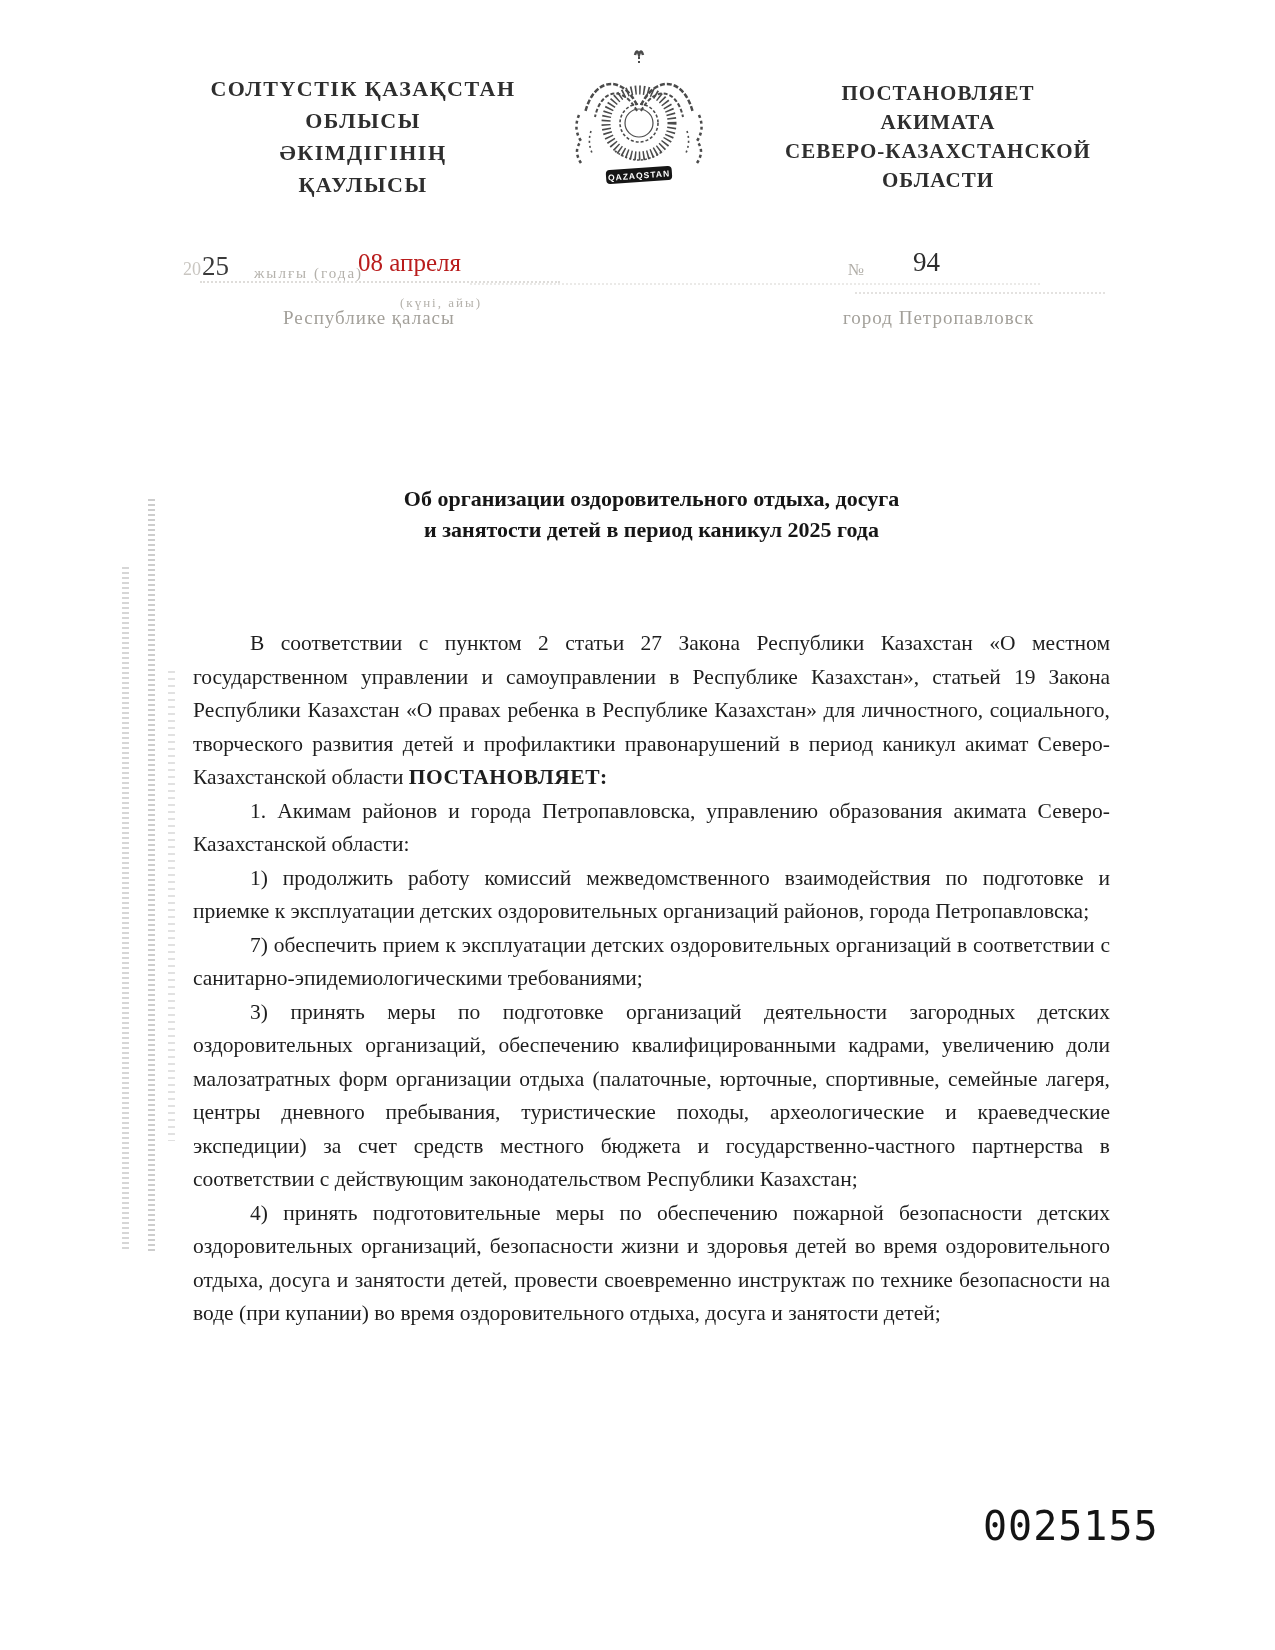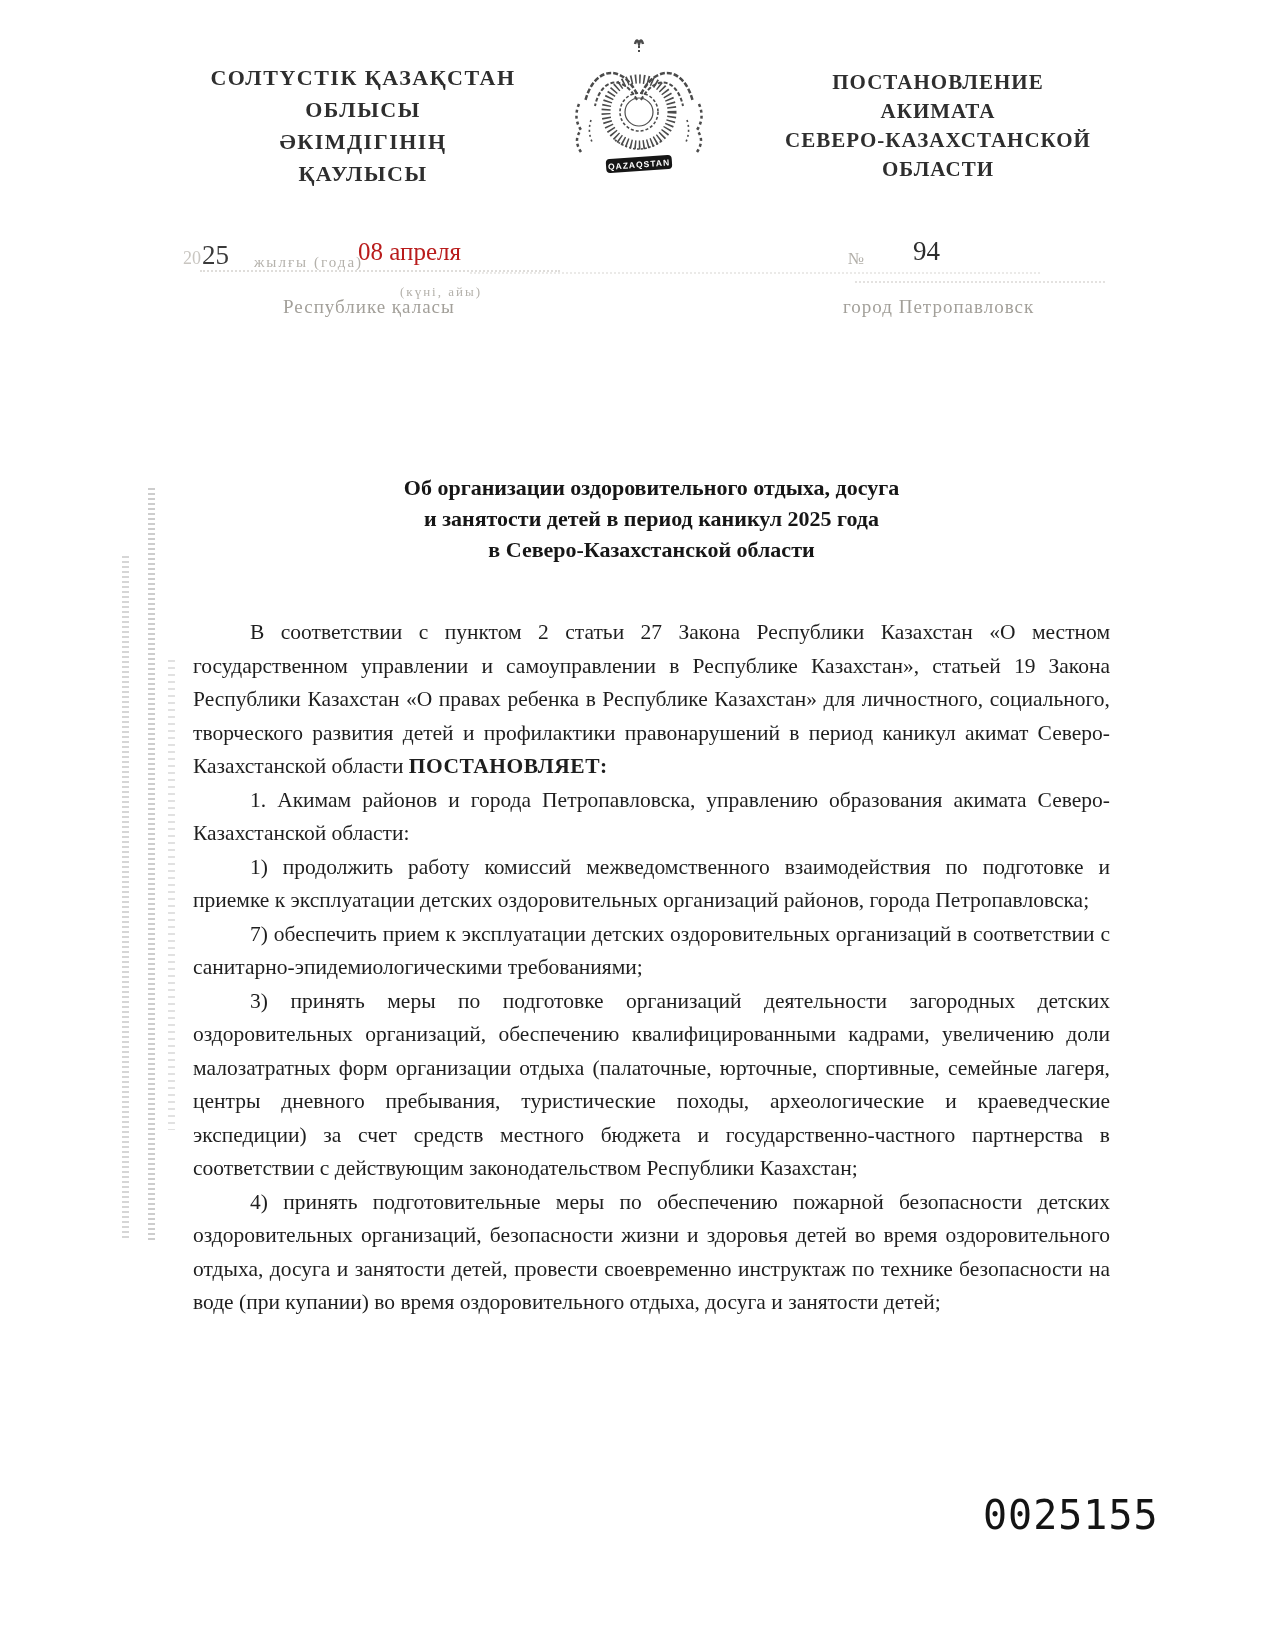--- a/index.html
+++ b/index.html
@@ -1,19 +1,19 @@
 <!DOCTYPE html>
 <html lang="ru"><head>
 <meta charset="utf-8">
 <style>
   html,body{margin:0;padding:0;background:#ffffff;}
   .page{
     position:relative;
     width:1275px;height:1530px;
-    margin:0 auto;
+    margin:11px auto;
     background:#ffffff;
     font-family:"Liberation Serif", serif;
     color:#1c1c1c;
     overflow:hidden;
   }
   
   .hdr-left{
     position:absolute;left:196px;top:62px;width:334px;
     text-align:center;font-weight:700;font-size:22px;line-height:32px;
     letter-spacing:1.5px;color:#2e2e2e;
@@ -113,21 +113,21 @@
       </g>
 
       <g transform="rotate(-4 76 136)">
         <rect x="43" y="129" width="66" height="14" rx="4" fill="#161616"></rect>
         <text x="76" y="139.5" text-anchor="middle" font-family="Liberation Sans, sans-serif" font-size="8.5" font-weight="bold" fill="#ffffff" letter-spacing="1">QAZAQSTAN</text>
       </g>
     </svg>
   </div>
 
   <div class="hdr-right">
-      <div>ПОСТАНОВЛЕНИЕ</div>
+      <div>ПОСТАНОВЛЯЕТ</div>
       <div>АКИМАТА</div>
       <div>СЕВЕРО-КАЗАХСТАНСКОЙ</div>
       <div>ОБЛАСТИ</div>
     </div>
 
   <div class="year"><span class="pre">20</span><span>25</span></div>
   <div class="year-label">жылғы (года)</div>
   <div class="date-val">08 апреля</div>
   <div class="rule-faint rule-a"></div>
   <div class="rule-faint rule-b"></div>
@@ -138,21 +138,20 @@
   <div class="rule-faint rule-c"></div>
   <div class="place-rus">город Петропавловск</div>
 
   <div class="stamp-col stamp-a"></div>
   <div class="stamp-col stamp-b"></div>
   <div class="stamp-col stamp-c"></div>
 
   <div class="doc-title">
       <div>Об организации оздоровительного отдыха, досуга</div>
       <div>и занятости детей в период каникул 2025 года</div>
-      <div>в Северо-Казахстанской области</div>
     </div>
 
   <div class="body-text">
       <p><span>В соответствии с пунктом 2 статьи 27 Закона Республики Казахстан «О местном государственном управлении и самоуправлении в Республике Казахстан», статьей 19 Закона Республики Казахстан «О правах ребенка в Республике Казахстан» для личностного, социального, творческого развития детей и профилактики правонарушений в период каникул акимат Северо-Казахстанской области </span><b>ПОСТАНОВЛЯЕТ:</b></p>
       <p><span>1. Акимам районов и города Петропавловска, управлению образования акимата Северо-Казахстанской области:</span></p>
       <p><span>1) продолжить работу комиссий межведомственного взаимодействия по подготовке и приемке к эксплуатации детских оздоровительных организаций районов, города Петропавловска;</span></p>
       <p><span>7) обеспечить прием к эксплуатации детских оздоровительных организаций в соответствии с санитарно-эпидемиологическими требованиями;</span></p>
       <p><span>3) принять меры по подготовке организаций деятельности загородных детских оздоровительных организаций, обеспечению квалифицированными кадрами, увеличению доли малозатратных форм организации отдыха (палаточные, юрточные, спортивные, семейные лагеря, центры дневного пребывания, туристические походы, археологические и краеведческие экспедиции) за счет средств местного бюджета и государственно-частного партнерства в соответствии с действующим законодательством Республики Казахстан;</span></p>
       <p><span>4) принять подготовительные меры по обеспечению пожарной безопасности детских оздоровительных организаций, безопасности жизни и здоровья детей во время оздоровительного отдыха, досуга и занятости детей, провести своевременно инструктаж по технике безопасности на воде (при купании) во время оздоровительного отдыха, досуга и занятости детей;</span></p>
     </div>

